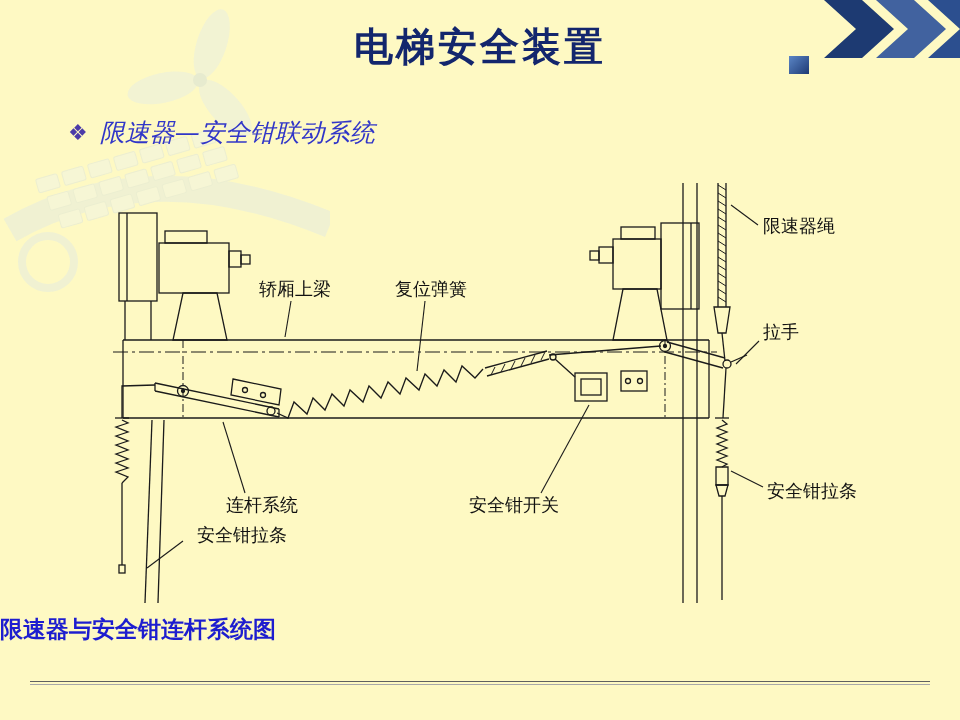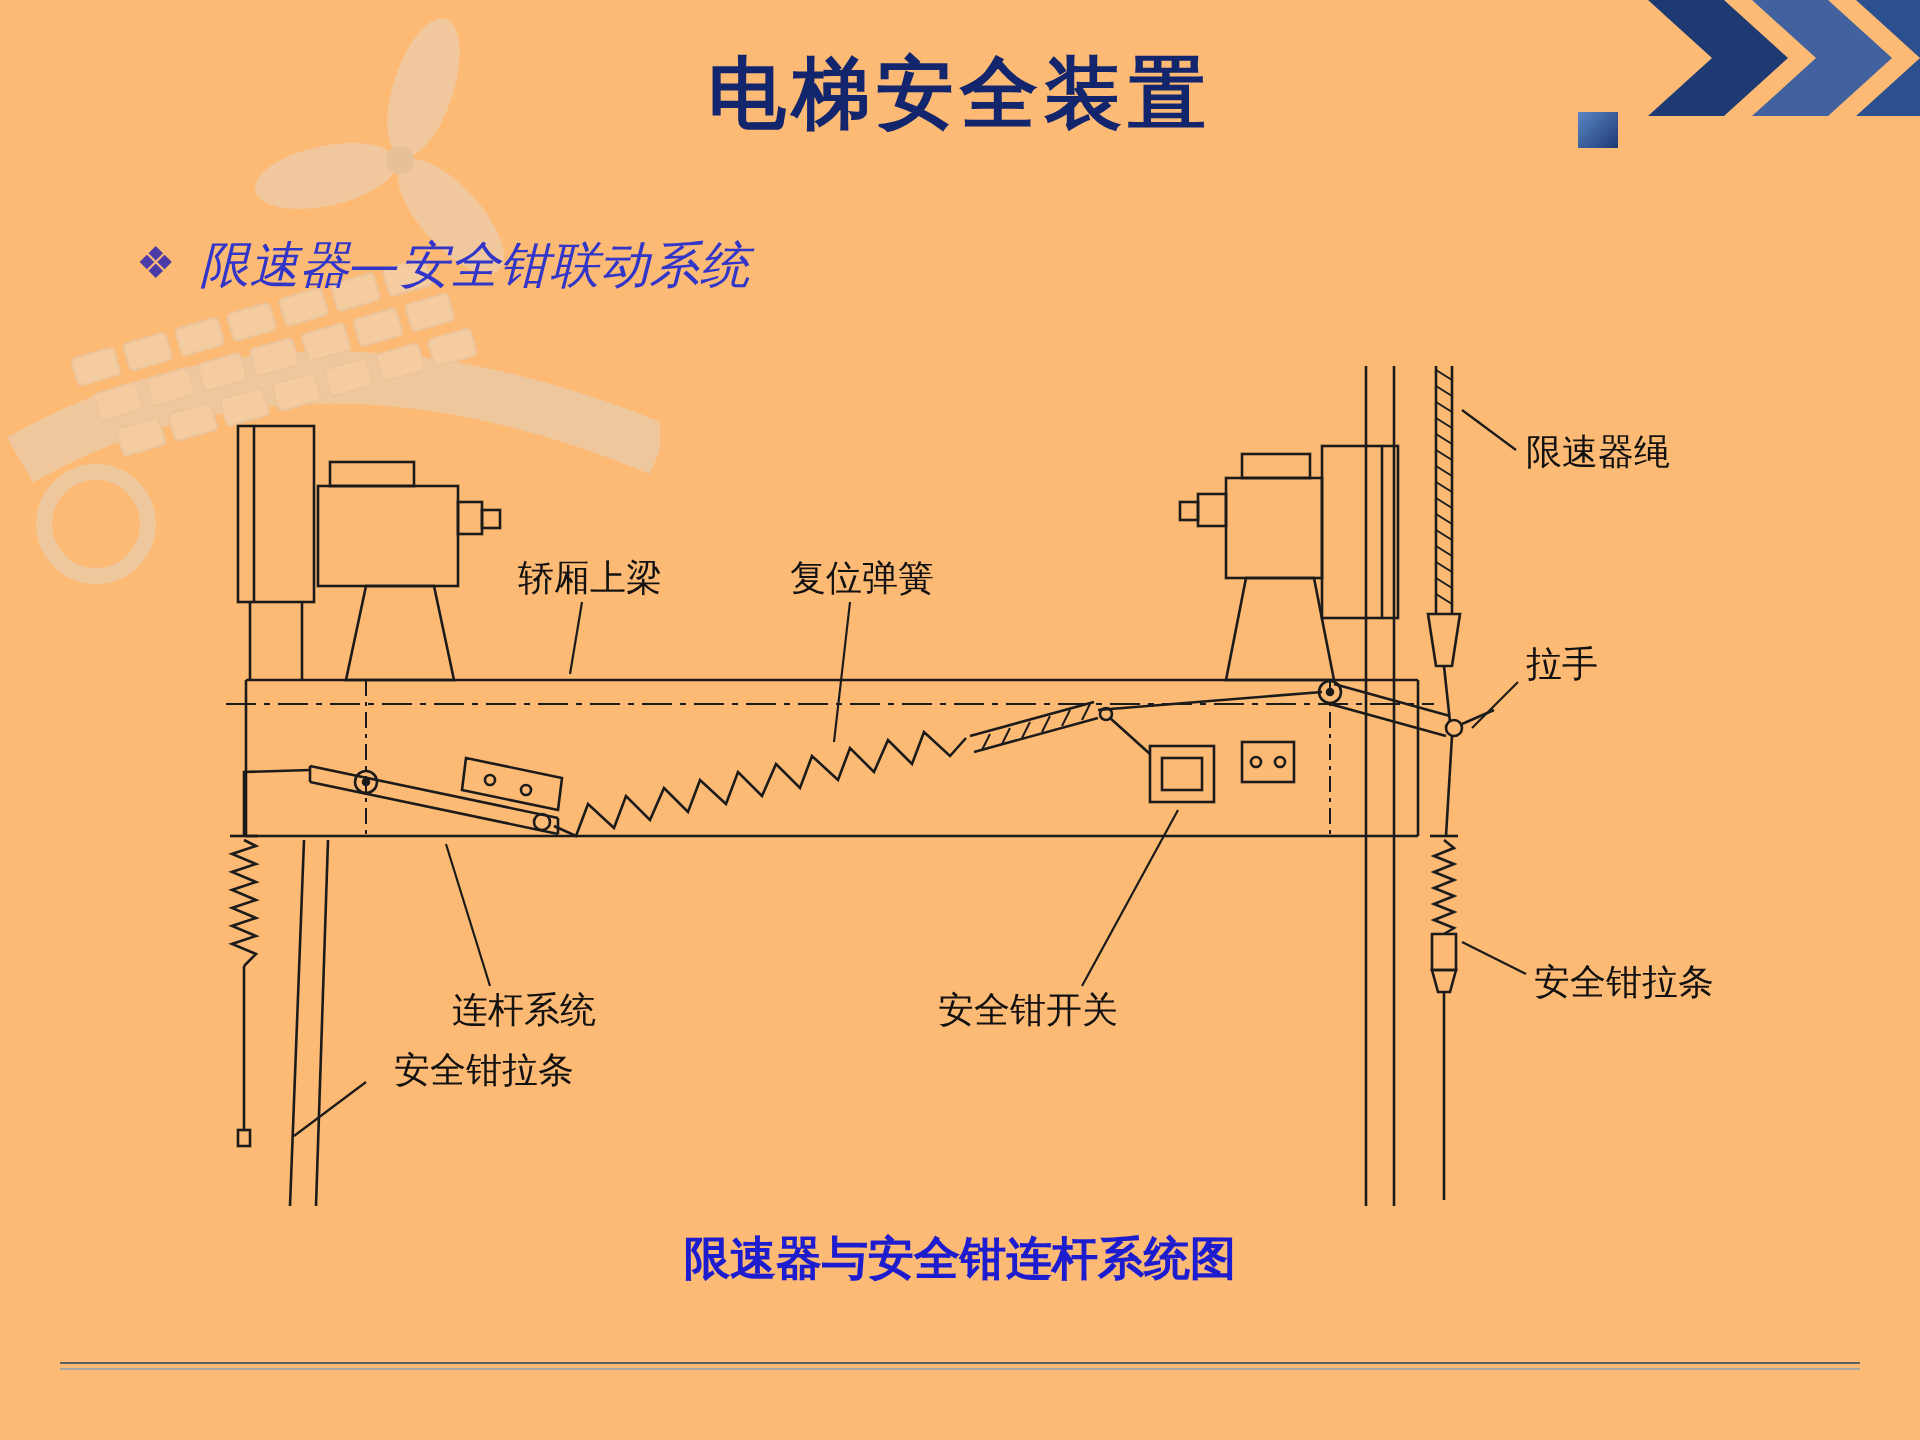--- a/index.html
+++ b/index.html
@@ -1,28 +1,28 @@
 <!DOCTYPE html>
 <html><head>
 <meta charset="utf-8">
 <style>
   html,body{margin:0;padding:0;}
   body{width:960px;height:720px;background:#ffffff;font-family:"DejaVu Sans","Liberation Sans",sans-serif;}
-  .slide{position:relative;width:960px;height:720px;background:#fdba74;overflow:hidden;}
+  .slide{position:relative;width:960px;height:720px;background:#fef9c3;overflow:hidden;}
   .watermark{position:absolute;left:0;top:0;opacity:.55;pointer-events:none;}
   .chevrons{position:absolute;top:0;right:0;}
   .accent-square{position:absolute;left:789px;top:56px;width:20px;height:18px;
     background:linear-gradient(135deg,#5b86c6,#1e3a74);}
   .title{position:absolute;top:20px;left:0;width:100%;text-align:center;margin:0;
     font-size:39px;font-weight:700;color:#13266d;letter-spacing:3px;}
   .bullet-line{position:absolute;top:116px;left:68px;display:flex;align-items:center;gap:12px;}
   .bullet-marker{font-size:22px;color:#4b3ba8;line-height:1;}
   .bullet-text{font-size:25px;color:#3136c8;font-style:italic;}
   .diagram{position:absolute;left:95px;top:175px;}
-  .caption{position:absolute;top:614px;left:0;width:100%;text-align:center;
+  .caption{position:absolute;top:614px;left:0;width:100%;text-align:left;
     font-size:23px;font-weight:700;color:#1d1dcf;}
   .footer-line-a{position:absolute;left:30px;top:681px;width:900px;height:1px;background:#606060;}
   .footer-line-b{position:absolute;left:30px;top:684px;width:900px;height:1px;background:#a8a8a8;}
   .diagram text{font-family:"DejaVu Sans","Liberation Sans",sans-serif;}
 </style>
 </head>
 <body>
 
 <div class="slide">
 

